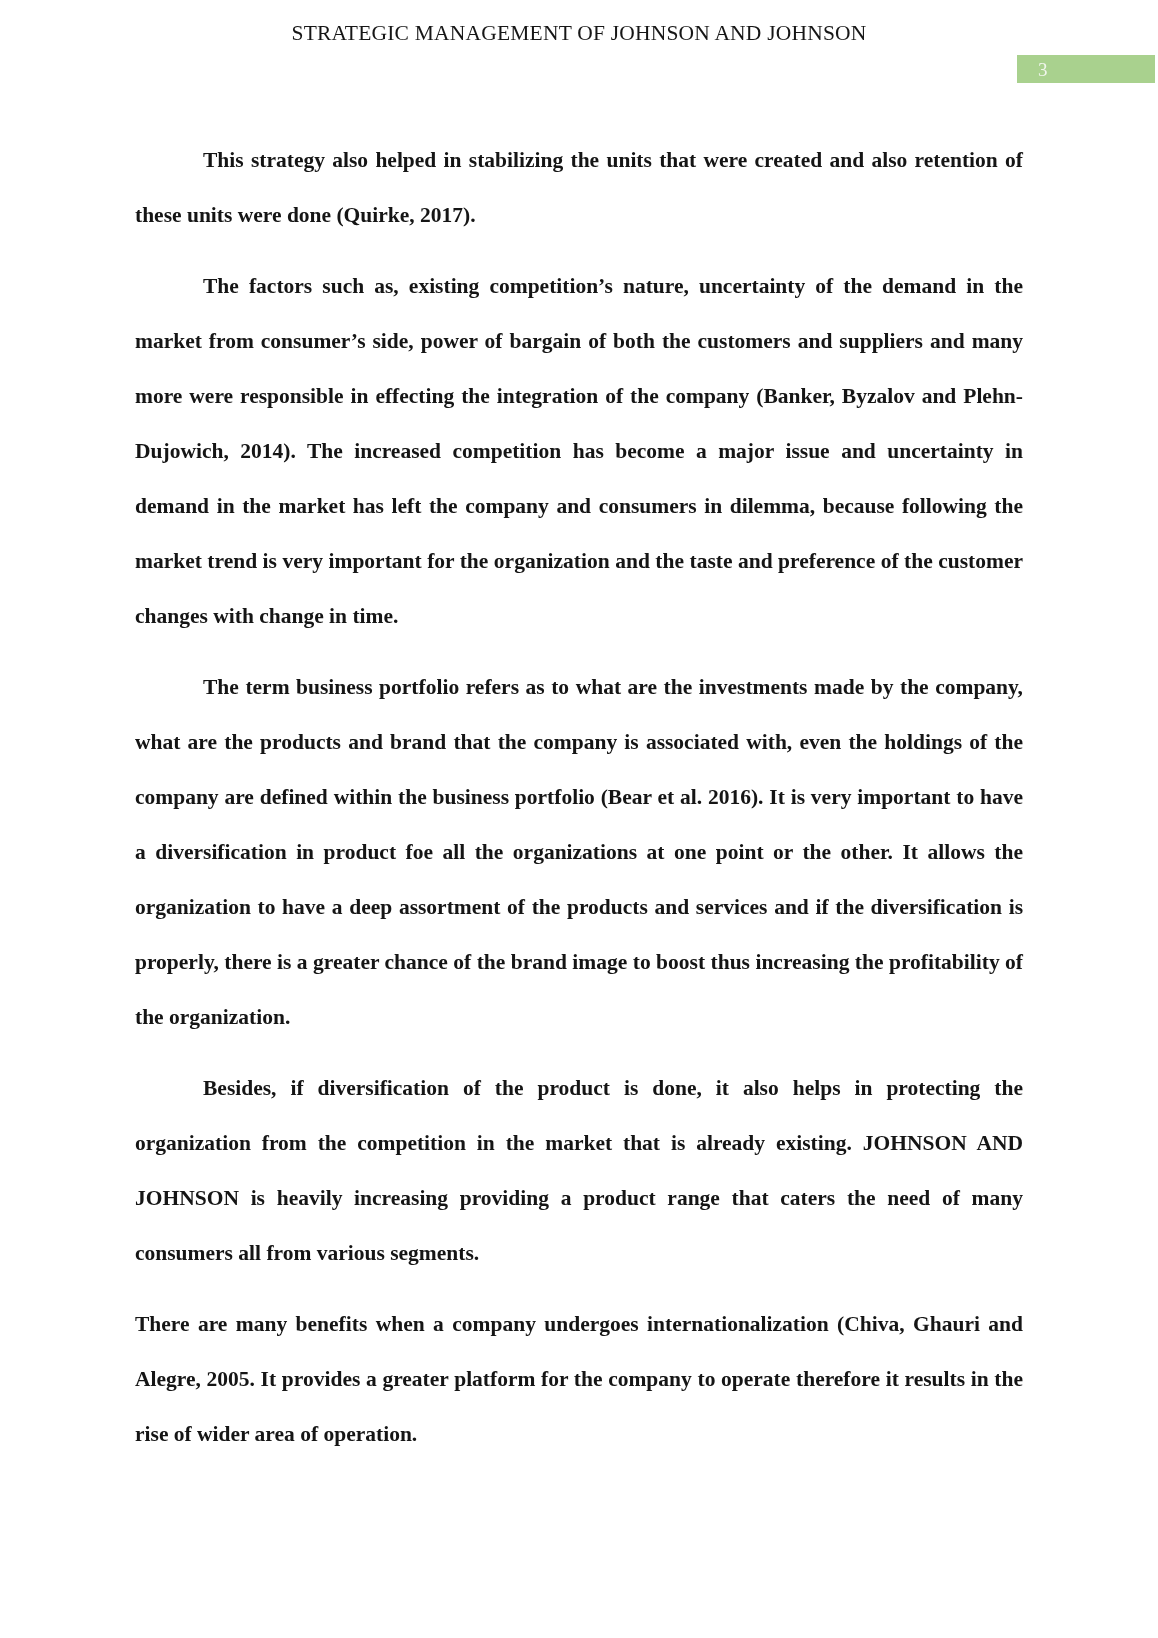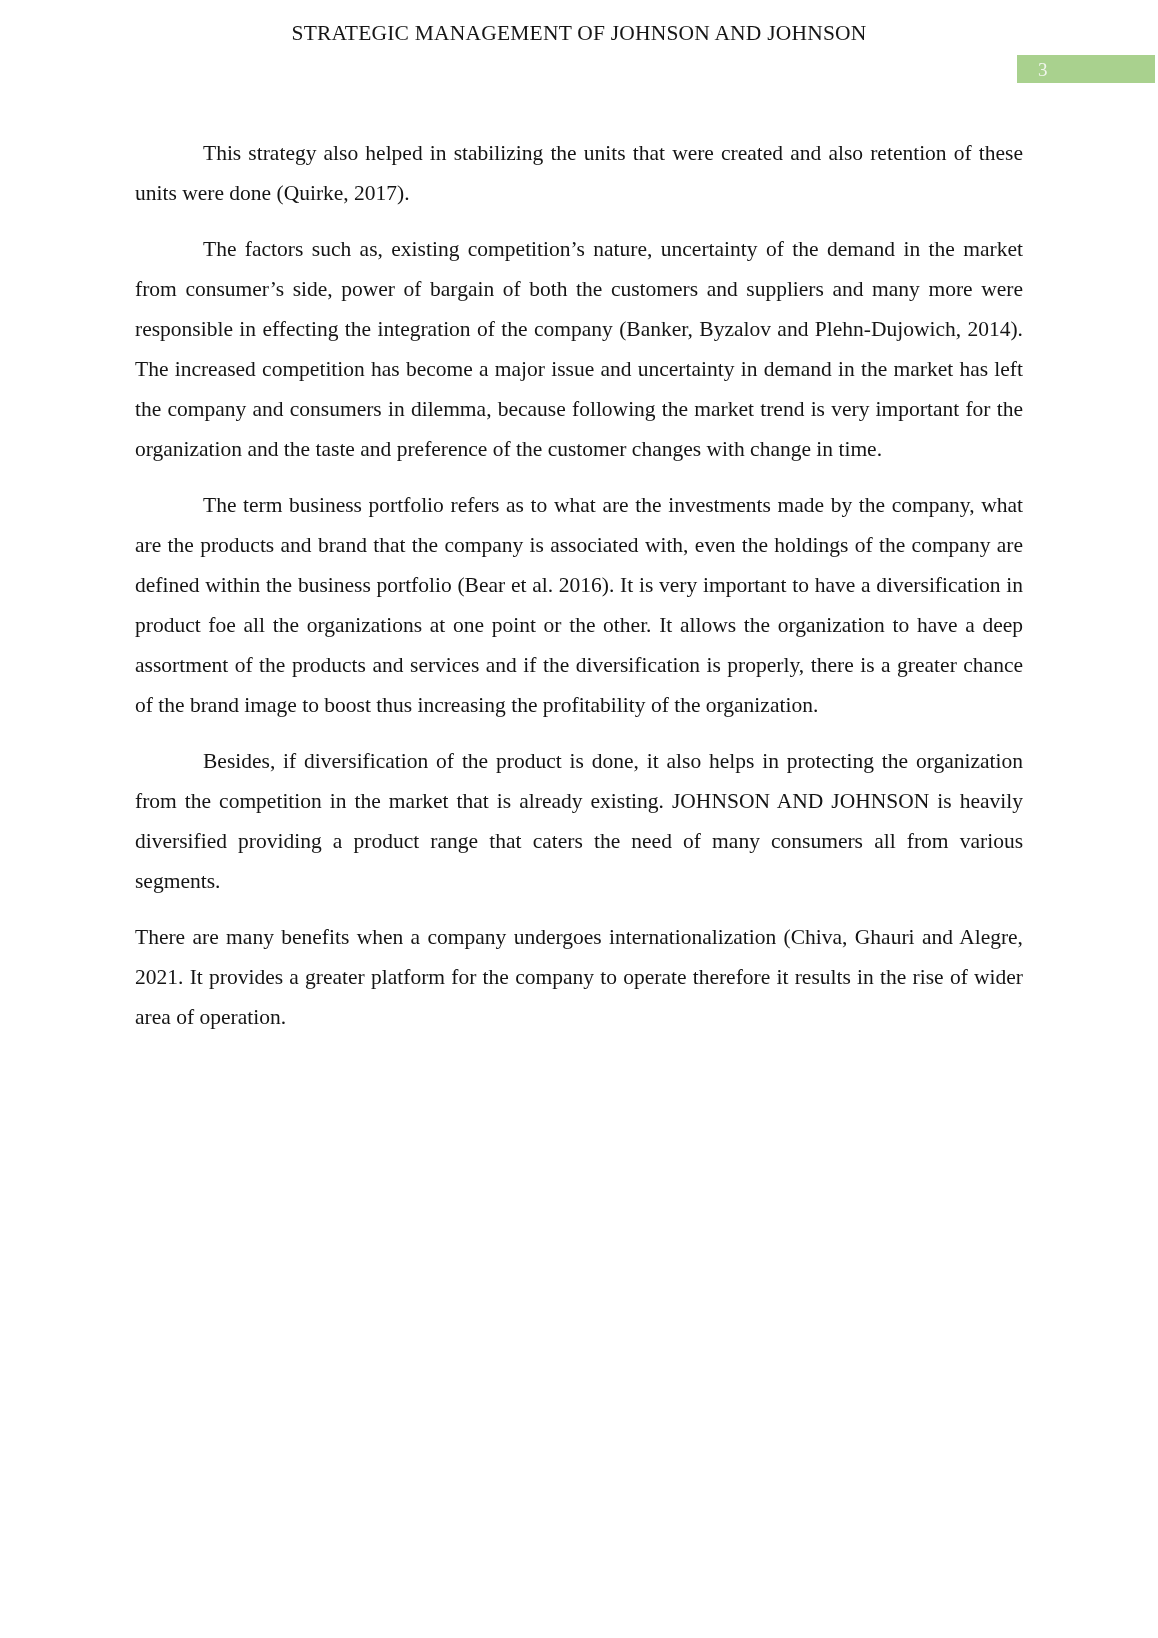--- a/index.html
+++ b/index.html
@@ -48,24 +48,25 @@
   }
   .body-text {
     position: absolute;
     top: 133px;
     left: 135px;
     width: 888px;
   }
   .para {
     margin: 0 0 16px 0;
     font-size: 21.5px;
-    line-height: 40px;
+    line-height: 55px;
     text-align: justify;
     text-justify: inter-word;
     color: #151515;
+    font-weight: bold;
   }
   .para.indent {
     text-indent: 68px;
   }
   .para:last-child {
     margin-bottom: 0;
   }
 </style>
 </head>
 <body>
@@ -75,17 +76,17 @@
   <div class="running-head">STRATEGIC MANAGEMENT OF JOHNSON AND JOHNSON</div>
 
   <div class="page-number-box" style="background: rgb(169, 209, 142);">
     <span class="page-number" style="color: rgb(241, 246, 236);">3</span>
   </div>
 
   <div class="body-text">
     <p class="para indent">This strategy also helped in stabilizing the units that were created and also retention of these units were done (Quirke, 2017).</p>
     <p class="para indent">The factors such as, existing competition’s nature, uncertainty of the demand in the market from consumer’s side, power of bargain of both the customers and suppliers and many more were responsible in effecting the integration of the company (Banker, Byzalov and Plehn-Dujowich, 2014). The increased competition has become a major issue and uncertainty in demand in the market has left the company and consumers in dilemma, because following the market trend is very important for the organization and the taste and preference of the customer changes with change in time.</p>
     <p class="para indent">The term business portfolio refers as to what are the investments made by the company, what are the products and brand that the company is associated with, even the holdings of the company are defined within the business portfolio (Bear et al. 2016). It is very important to have a diversification in product foe all the organizations at one point or the other. It allows the organization to have a deep assortment of the products and services and if the diversification is properly, there is a greater chance of the brand image to boost thus increasing the profitability of the organization.</p>
-    <p class="para indent">Besides, if diversification of the product is done, it also helps in protecting the organization from the competition in the market that is already existing. JOHNSON AND JOHNSON is heavily diversified providing a product range that caters the need of many consumers all from various segments.</p>
-    <p class="para">There are many benefits when a company undergoes internationalization (Chiva, Ghauri and Alegre, 2021.  It provides a greater platform for the company to operate therefore it results in the rise of wider area of operation.</p>
+    <p class="para indent">Besides, if diversification of the product is done, it also helps in protecting the organization from the competition in the market that is already existing. JOHNSON AND JOHNSON is heavily increasing providing a product range that caters the need of many consumers all from various segments.</p>
+    <p class="para">There are many benefits when a company undergoes internationalization (Chiva, Ghauri and Alegre, 2005.  It provides a greater platform for the company to operate therefore it results in the rise of wider area of operation.</p>
   </div>
 
 </div>
 
 </body></html>

